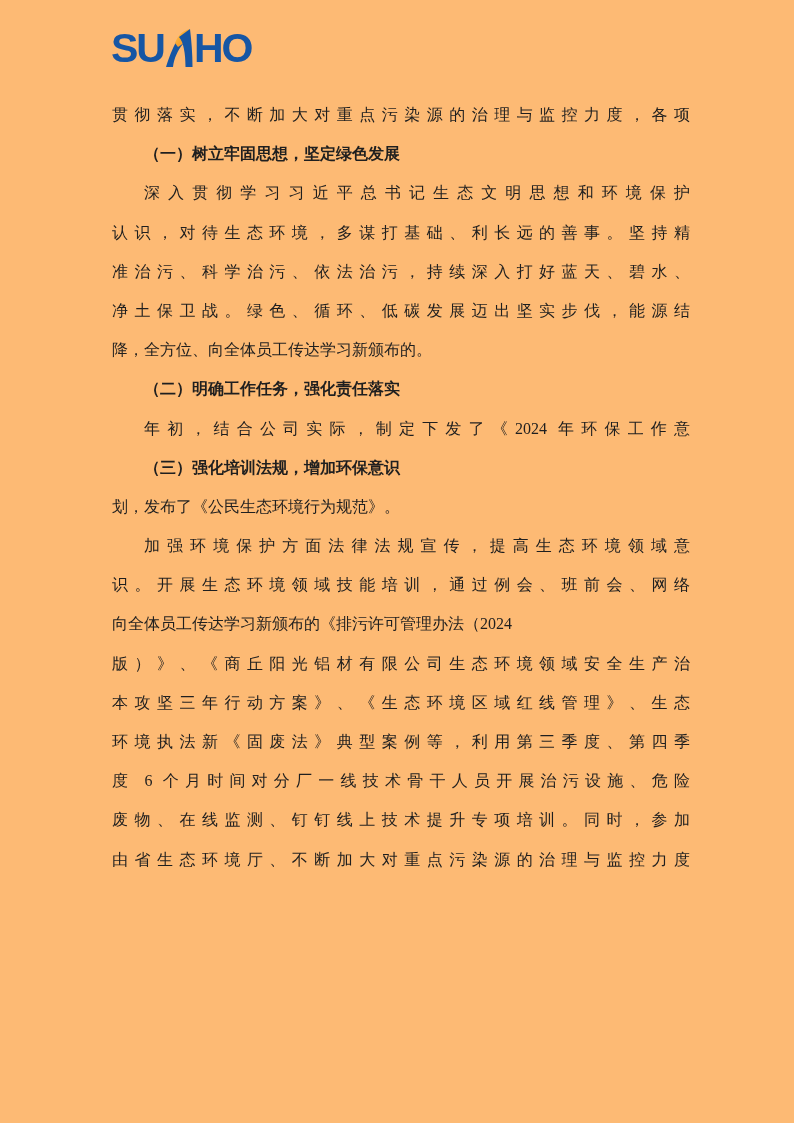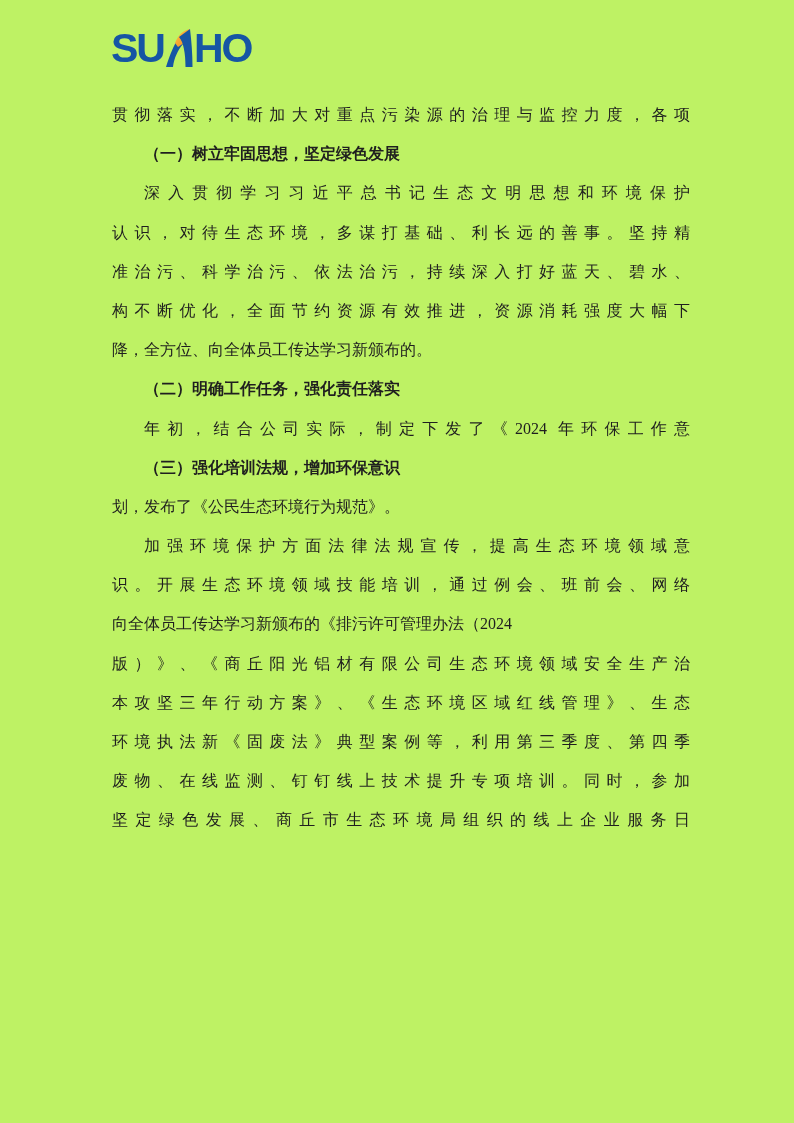--- a/index.html
+++ b/index.html
@@ -9,21 +9,21 @@
   body {
     width: 794px;
     height: 1123px;
     background: #ffffff;
     font-family: "Liberation Serif", "DejaVu Serif", serif;
   }
   .page {
     position: relative;
     width: 794px;
     height: 1123px;
-    background: #bef264;
+    background: #fdba74;
     overflow: hidden;
   }
   
   .logo {
     position: absolute;
     left: 111px;
     top: 26px;
     display: flex;
     align-items: flex-end;
     height: 42px;
@@ -89,29 +89,30 @@
     </svg>
     <span class="logo-text">HO</span>
   </div>
 
   <div class="doc">
       <div class="line full">贯彻落实，不断加大对重点污染源的治理与监控力度，各项</div>
       <div class="line heading indent">（一）树立牢固思想，坚定绿色发展</div>
       <div class="line full indent">深入贯彻学习习近平总书记生态文明思想和环境保护</div>
       <div class="line full">认识，对待生态环境，多谋打基础、利长远的善事。坚持精</div>
       <div class="line full">准治污、科学治污、依法治污，持续深入打好蓝天、碧水、</div>
-      <div class="line full">构不断优化，全面节约资源有效推进，资源消耗强度大幅下</div>
+      <div class="line full">净土保卫战。绿色、循环、低碳发展迈出坚实步伐，能源结</div>
       <div class="line">降，全方位、向全体员工传达学习新颁布的。</div>
       <div class="line heading indent">（二）明确工作任务，强化责任落实</div>
       <div class="line full indent">年初，结合公司实际，制定下发了《2024 年环保工作意</div>
       <div class="line heading indent">（三）强化培训法规，增加环保意识</div>
       <div class="line">划，发布了《公民生态环境行为规范》。</div>
       <div class="line full indent">加强环境保护方面法律法规宣传，提高生态环境领域意</div>
       <div class="line full">识。开展生态环境领域技能培训，通过例会、班前会、网络</div>
       <div class="line">向全体员工传达学习新颁布的《排污许可管理办法（2024</div>
       <div class="line full">版）》、《商丘阳光铝材有限公司生态环境领域安全生产治</div>
       <div class="line full">本攻坚三年行动方案》、《生态环境区域红线管理》、生态</div>
       <div class="line full">环境执法新《固废法》典型案例等，利用第三季度、第四季</div>
+      <div class="line full">度 6 个月时间对分厂一线技术骨干人员开展治污设施、危险</div>
       <div class="line full">废物、在线监测、钉钉线上技术提升专项培训。同时，参加</div>
-      <div class="line full">坚定绿色发展、商丘市生态环境局组织的线上企业服务日</div>
+      <div class="line full">由省生态环境厅、不断加大对重点污染源的治理与监控力度</div>
     </div>
 
 </div>
 
 </body></html>

